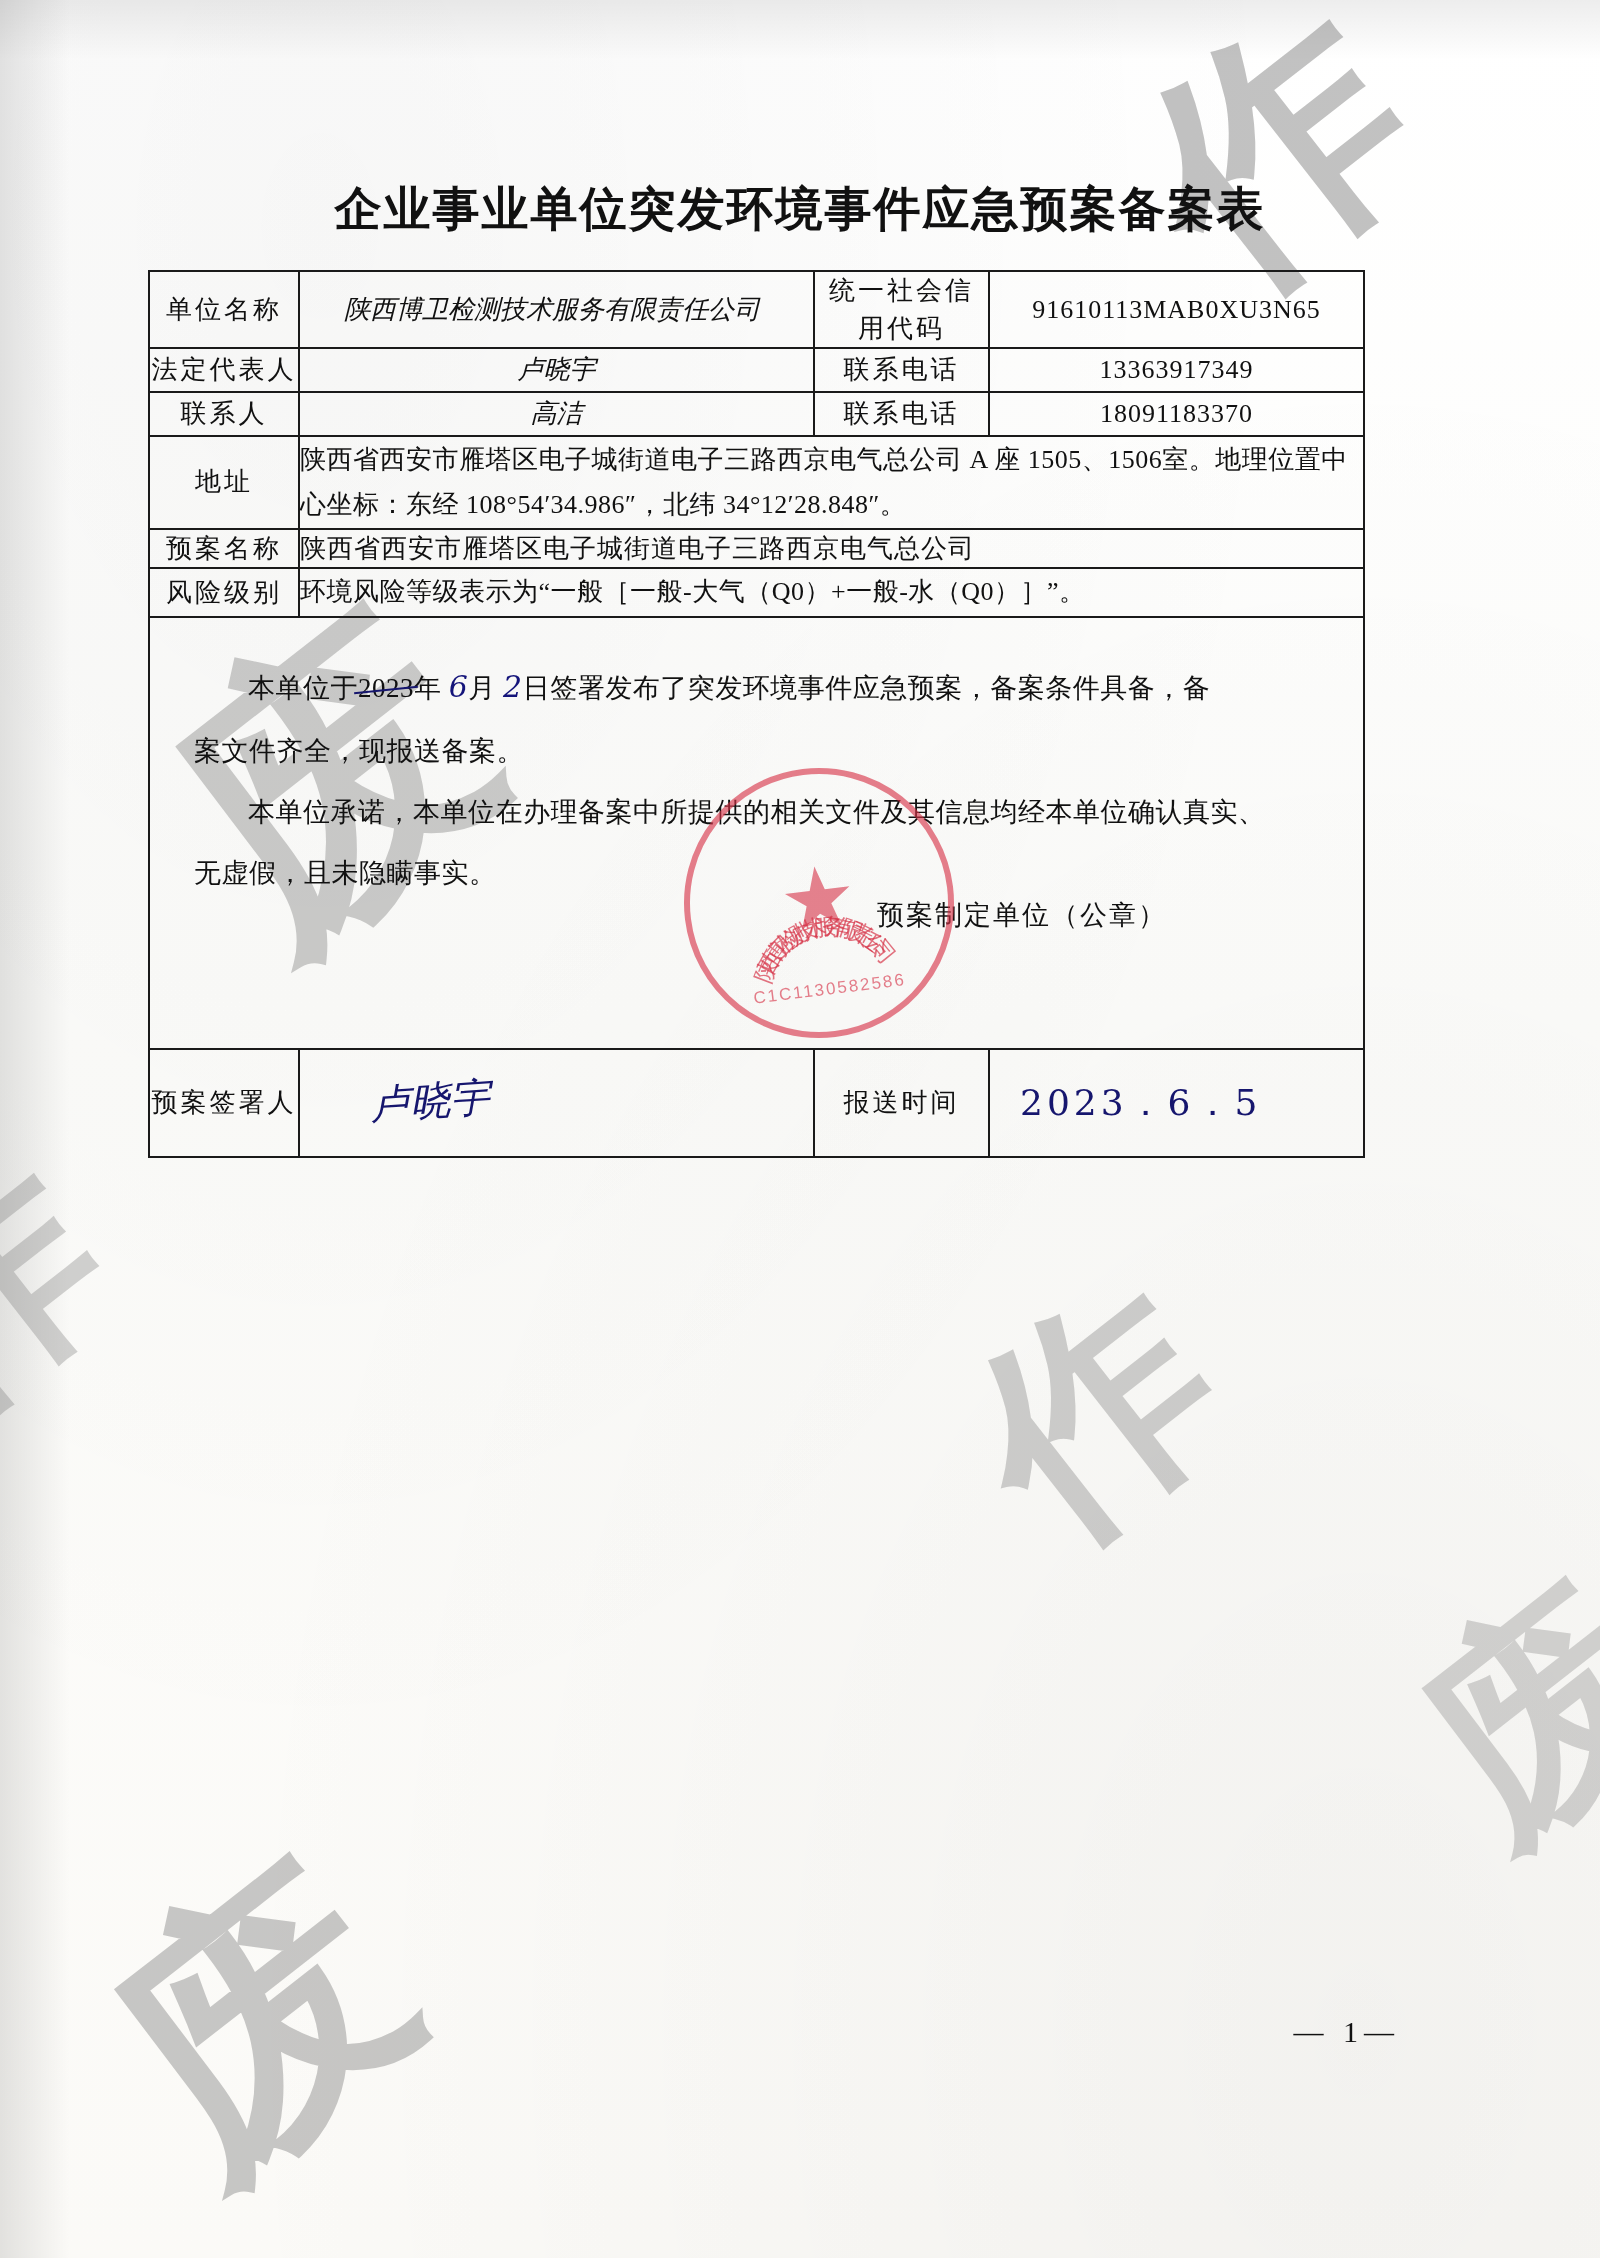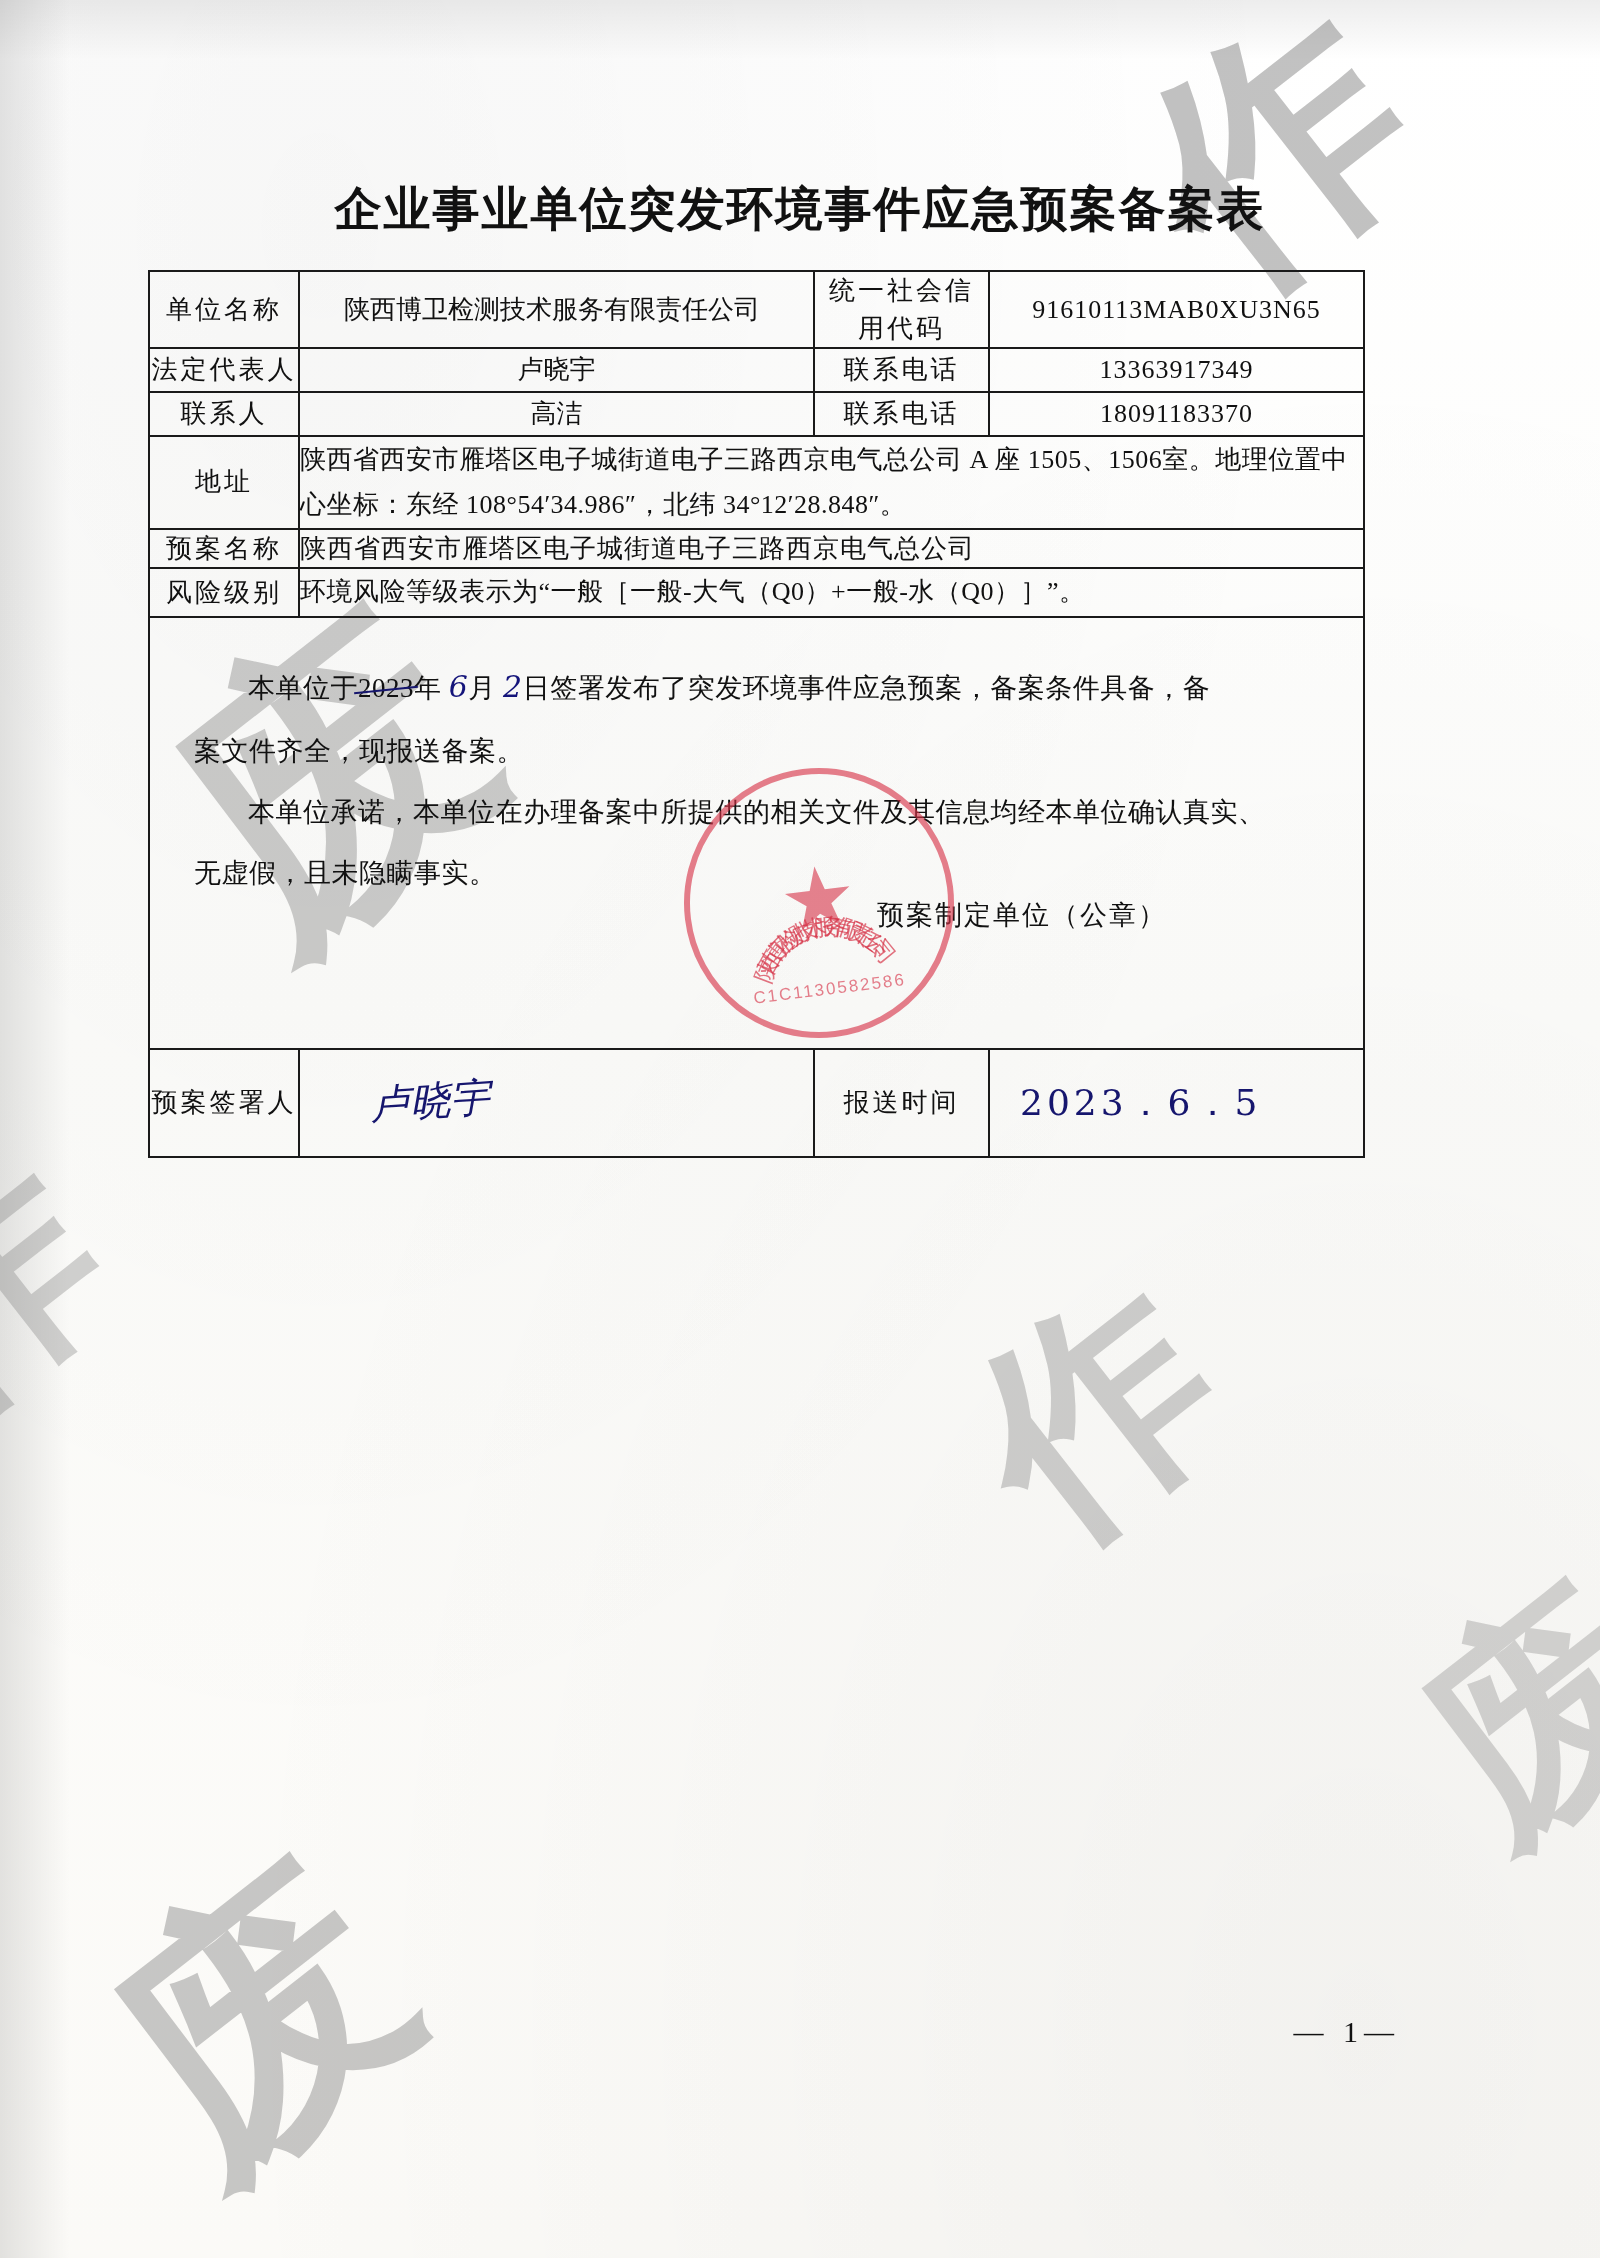--- a/index.html
+++ b/index.html
@@ -125,20 +125,21 @@
   }
   .cell-label {
     text-align: center;
     letter-spacing: 3px;
     padding: 10px 4px;
     line-height: 1.45;
   }
   .cell-value {
     padding: 10px 16px;
     line-height: 1.6;
+    font-style: italic;
   }
   .cell-value.center {
     text-align: center;
   }
   .cell-value.lead {
     padding-left: 44px;
   }
   .addr {
     padding: 14px 18px 16px 22px;
     line-height: 1.75;

